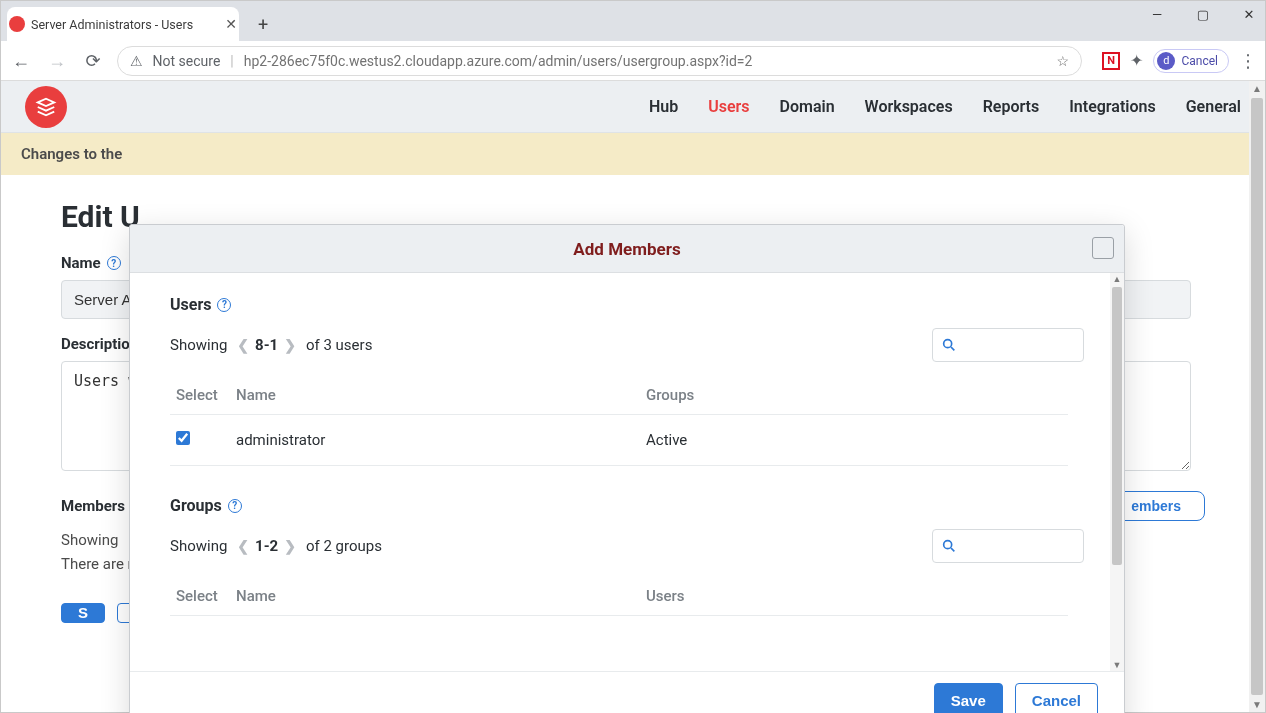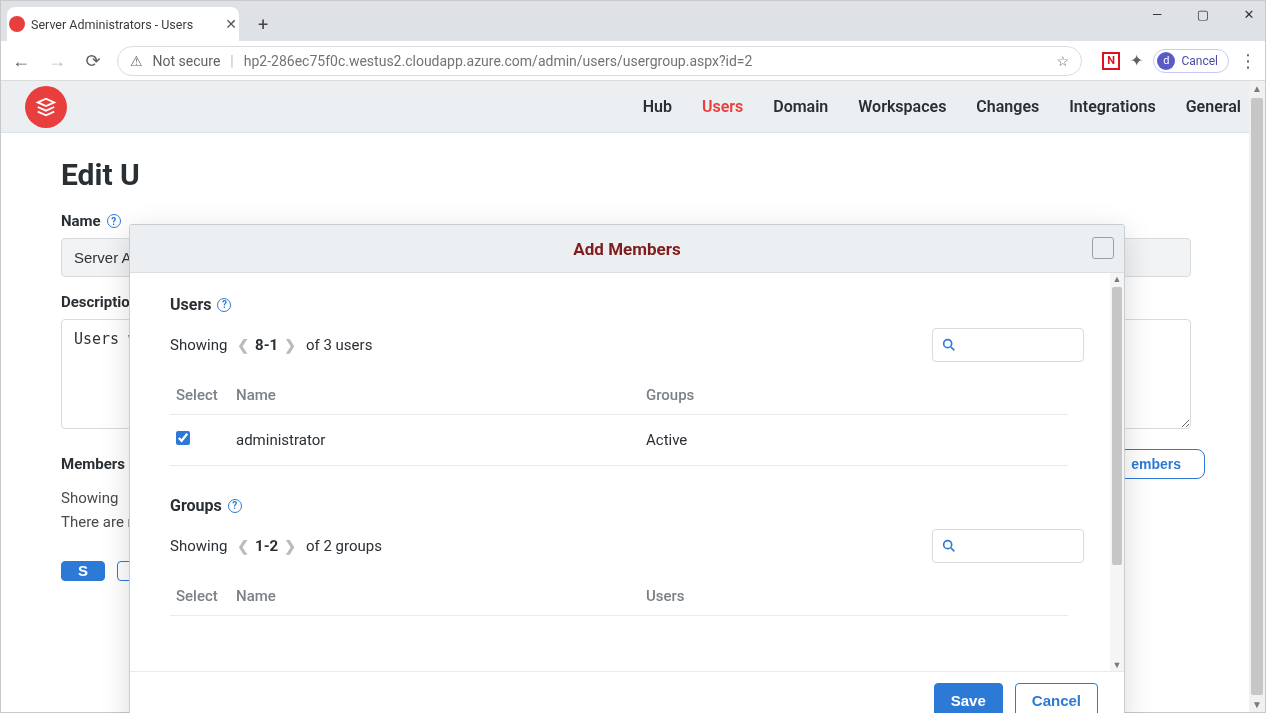--- a/index.html
+++ b/index.html
@@ -118,25 +118,26 @@
             <path d="M3 7l9-4 9 4-9 4-9-4z"></path>
             <path d="M3 12l9 4 9-4"></path>
             <path d="M3 17l9 4 9-4"></path>
           </svg>
       </div>
       <div class="nav-links">
         <a>Hub</a>
         <a class="active">Users</a>
         <a>Domain</a>
         <a>Workspaces</a>
-        <a>Changes</a>
+        <a>Reports</a>
         <a>Integrations</a>
         <a>General</a>
       </div>
     </div>
+    <div class="banner">Changes to the</div>
     <div class="page">
       <h1>Edit U</h1>
       <div class="label-row">
         <span>Name</span>
         <span class="help">?</span>
       </div>
       <input class="field" value="Server A" style="">
       <div class="label-row">
         <span>Descriptio</span>
       </div>

